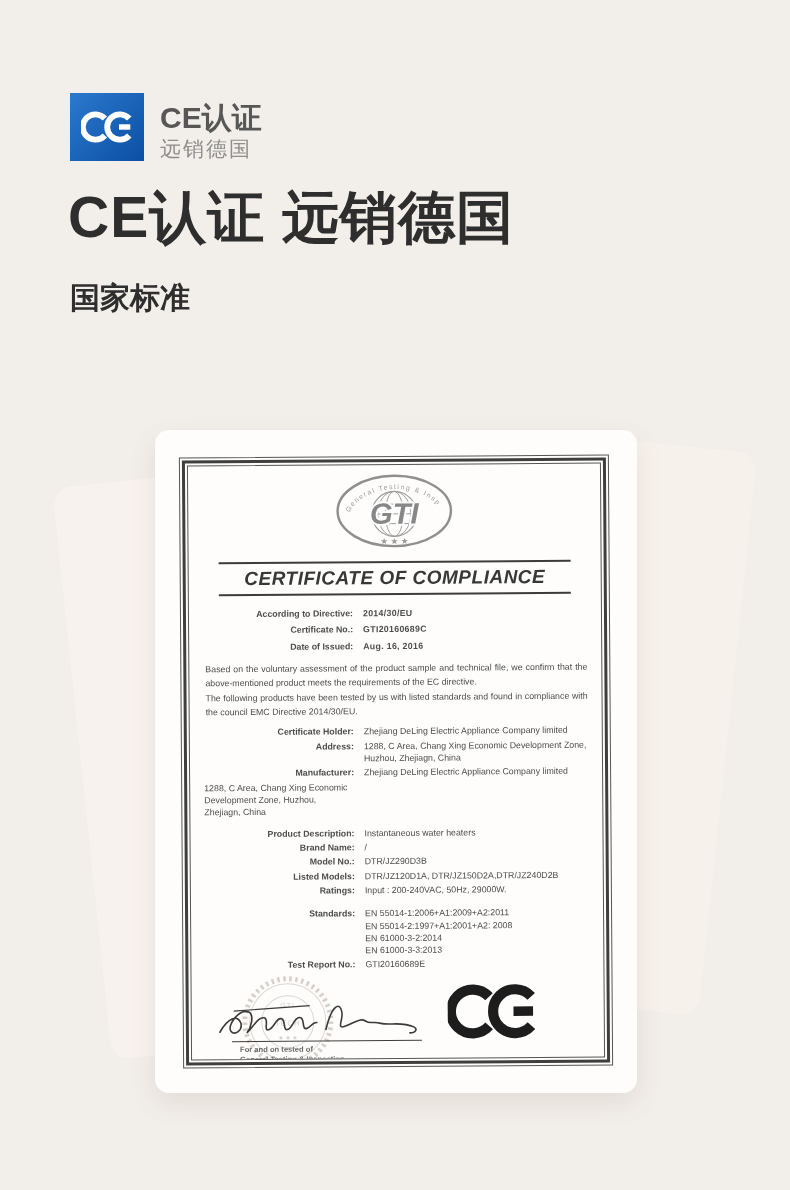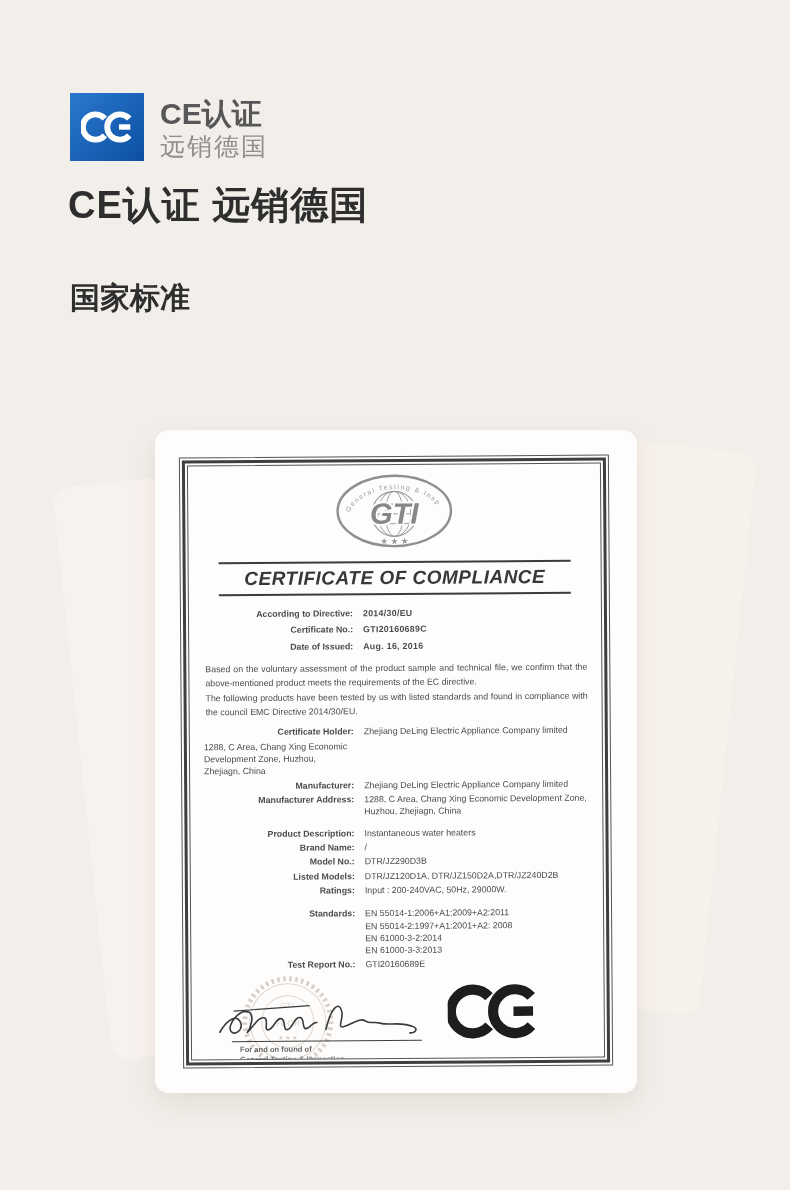--- a/index.html
+++ b/index.html
@@ -6,24 +6,24 @@
   body{width:790px;height:1190px;font-family:"Liberation Sans",sans-serif;}
   .page{position:relative;width:790px;height:1190px;background:#f2eee9;overflow:hidden;}
 
   
   .brand{position:absolute;left:70px;top:93px;display:flex;align-items:flex-end;gap:16px;}
   .badge{width:74px;height:68px;background:linear-gradient(135deg,#2b79ce 0%,#0b4fa3 100%);
          display:flex;align-items:center;justify-content:center;}
   .badge svg{width:52px;height:34px;display:block;}
   .brand-text{display:flex;flex-direction:column;justify-content:center;}
   .brand-title{font-size:30px;font-weight:bold;color:#575757;line-height:1.15;}
-  .brand-sub{font-size:25px;color:#8e8e8e;line-height:1.2;letter-spacing:2px;}
-
-  
-  .h1{position:absolute;left:68px;top:180px;font-size:38px;font-weight:800;color:#2e2e2e;letter-spacing:1px;white-space:nowrap;}
+  .brand-sub{font-size:21px;color:#8e8e8e;line-height:1.2;letter-spacing:2px;}
+
+  
+  .h1{position:absolute;left:68px;top:180px;font-size:57px;font-weight:800;color:#2e2e2e;letter-spacing:1px;white-space:nowrap;}
   .h2{position:absolute;left:70px;top:277px;font-size:30px;font-weight:bold;color:#2e2e2e;line-height:1.4;}
 
   
   .flap{position:absolute;border-radius:18px;z-index:1;}
   .flap-left{left:82px;top:480px;width:130px;height:575px;background:#f8f2ee;transform:rotate(-6deg);}
   .flap-right{left:588px;top:445px;width:140px;height:565px;background:#f7f1ec;transform:rotate(6deg);}
 
   
   .cert-card{position:absolute;left:155px;top:430px;width:482px;height:663px;background:#fefdfc;
              border-radius:14px;box-shadow:0 10px 26px rgba(120,100,90,.12);z-index:2;}
@@ -144,28 +144,28 @@
           <p>Based on the voluntary assessment of the product sample and technical file, we confirm that the above-mentioned product meets the requirements of the EC directive.</p>
           <p>The following products have been tested by us with listed standards and found in compliance with the council EMC Directive 2014/30/EU.</p>
         </div>
 
         <div class="group1">
           <div class="frow">
             <div class="lbl">Certificate Holder:</div>
             <div class="val">Zhejiang DeLing Electric Appliance Company limited</div>
           </div>
           <div class="frow">
+            <div class="lbl">Address:</div>
             <div class="val">1288, C Area, Chang Xing Economic Development Zone, Huzhou, Zhejiagn, China</div>
           </div>
           <div class="frow">
             <div class="lbl">Manufacturer:</div>
             <div class="val">Zhejiang DeLing Electric Appliance Company limited</div>
           </div>
           <div class="frow">
-            <div class="lbl">Manufacturer Address:</div>
             <div class="val">1288, C Area, Chang Xing Economic Development Zone, Huzhou, Zhejiagn, China</div>
           </div>
         </div>
 
         <div class="group2">
           <div class="frow">
             <div class="lbl">Product Description:</div>
             <div class="val">Instantaneous water heaters</div>
           </div>
           <div class="frow">
@@ -214,21 +214,21 @@
           <svg class="sig" viewBox="0 0 210 54">
             <path d="M6,44 C14,30 24,26 27,35 C29,42 21,48 17,43 C13,37 26,20 35,24 C41,27 37,40 33,45
                      C40,38 45,28 51,30 C55,32 50,42 54,42 C60,42 62,29 68,31 C72,33 69,42 73,42
                      C79,42 80,28 87,30 C91,32 88,41 92,41 C96,41 99,34 103,35" fill="none" stroke="#3a3a3a" stroke-width="1.6" stroke-linecap="round"></path>
             <path d="M112,42 C118,18 126,14 128,24 C130,32 122,42 131,39 C140,36 146,30 152,34
                      C156,37 160,34 166,36 C176,39 186,34 200,40 C204,42 202,46 196,46" fill="none" stroke="#3a3a3a" stroke-width="1.6" stroke-linecap="round"></path>
             <line x1="20" y1="23" x2="96" y2="18" stroke="#3a3a3a" stroke-width="1.2"></line>
           </svg>
           <div class="sig-line"></div>
           <div class="behalf">
-            <div>For and on found of</div>
+            <div>For and on tested of</div>
             <div>General Testing &amp; Inspection</div>
           </div>
           <svg class="ce-mark" viewBox="0 0 115 70">
             <path d="M52.8,53.7 A28 28 0 1 1 52.8,16.3" fill="none" stroke="#1d1d1d" stroke-width="13"></path>
             <path d="M106.8,53.7 A28 28 0 1 1 106.8,16.3" fill="none" stroke="#1d1d1d" stroke-width="13"></path>
             <line x1="84" y1="35" x2="109" y2="35" stroke="#1d1d1d" stroke-width="12"></line>
           </svg>
           <div class="cfoot">
             <div class="company">Shenzhen General Testing &amp; Inspection Technology Co., Ltd.</div>
 

